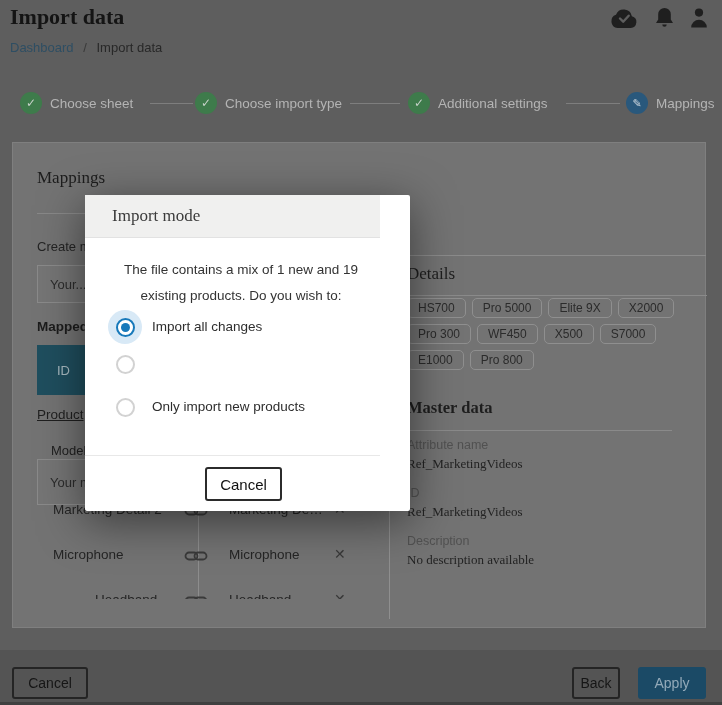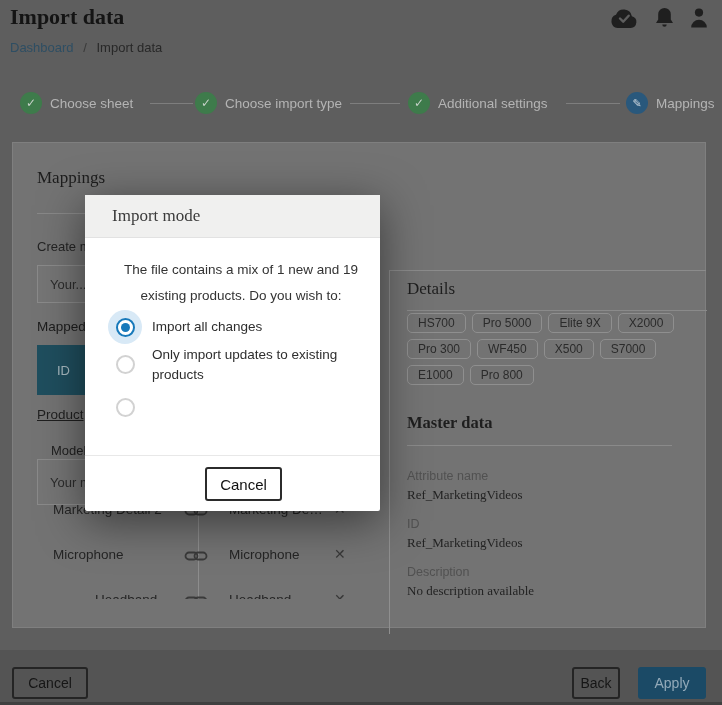--- a/index.html
+++ b/index.html
@@ -33,62 +33,62 @@
   
   .card { position:absolute; left:12px; top:142px; width:694px; height:486px;
     background:#737373; border:1px solid #7f7f7f; }
   .sec-title { position:absolute; left:24px; top:25px; font-size:17px; color:#1d1d1d; }
   .sec-rule { position:absolute; left:24px; top:70px; width:340px; height:1px; background:#888; }
   .create-label { position:absolute; left:24px; top:96px; font-size:13px; color:#242424; white-space:nowrap; }
   .sel-box { position:absolute; left:24px; width:160px; border:1px solid #8a8a8a; background:#757575;
     font-size:13px; color:#2c2c2c; display:flex; align-items:center; padding-left:12px; overflow:hidden; white-space:nowrap; }
   .sel1 { top:122px; height:38px; }
   .sel2 { top:316px; height:46px; }
-  .mapped-label { position:absolute; left:24px; top:176px; font-size:13.5px; font-weight:normal; color:#1c1c1c; white-space:nowrap; }
+  .mapped-label { position:absolute; left:24px; top:176px; font-size:13.5px; font-weight:bold; color:#1c1c1c; white-space:nowrap; }
   .attr-selected { position:absolute; left:24px; top:202px; width:160px; height:50px; background:#1f4e5e;
     color:#a8bac1; font-size:13px; display:flex; align-items:center; padding-left:20px; }
   .attr-item { position:absolute; left:24px; top:264px; font-size:13.5px; color:#1f1f1f; white-space:nowrap;text-decoration:underline; }
   .attr-item2 { position:absolute; left:38px; top:300px; font-size:13px; color:#1f1f1f; white-space:nowrap; }
 
   .map-rows { position:absolute; left:24px; top:346px; width:321px; height:110px; overflow:hidden; }
   .map-divider { position:absolute; left:161px; top:0; width:1px; height:110px; background:#8d8d8d; }
   .map-row { position:absolute; left:0; width:321px; height:28px; display:flex; align-items:center; }
   .mr-left { position:absolute; left:16px; max-width:130px; overflow:hidden; white-space:nowrap; font-size:13.5px; color:#252525; }
   .mr-left-indent { left:58px; }
   .mr-link { position:absolute; left:147px; top:8px; }
   .mr-right { position:absolute; left:192px; max-width:95px; overflow:hidden; text-overflow:ellipsis; white-space:nowrap; font-size:13.5px; color:#252525; }
   .mr-x { position:absolute; left:297px; font-size:14px; color:#383838; }
 
   
-  .details-panel { position:absolute; left:376px; top:127px; width:317px; height:364px;
+  .details-panel { position:absolute; left:376px; top:112px; width:317px; height:364px;
     border-left:1px solid #8f8f8f; border-top:1px solid #8b8b8b; }
   .details-title { position:absolute; left:17px; top:8px; font-size:17px; color:#1e1e1e; }
   .details-rule { position:absolute; left:17px; top:39px; width:300px; height:1px; background:#8a8a8a; }
   .tag-row { position:absolute; left:17px; display:flex; gap:6px; }
   .tag { border:1px solid #8f8f8f; border-radius:5px; padding:2px 10px; font-size:12px; color:#2b2b2b; white-space:nowrap; }
   .master-title { position:absolute; left:17px; top:142px; font-size:16.5px; color:#1e1e1e;font-weight:bold; }
   .master-rule { position:absolute; left:17px; top:174px; width:265px; height:1px; background:#8a8a8a; }
-  .fields { position:absolute; left:17px; top:181px; width:290px;margin-top:16px; }
+  .fields { position:absolute; left:17px; top:181px; width:290px; }
   .field { margin-bottom:12px; }
   .f-label { font-size:12.5px; color:#515151; line-height:17px; }
   .f-value { font-size:13px; color:#232323; line-height:19px;font-family:Liberation Serif, serif; }
 
   
   .footer-bar { position:absolute; left:0; top:650px; width:722px; height:55px; background:#545454; border-bottom:3px solid #404040; }
   .btn-outline-dim { position:absolute; top:17px; height:32px; border:2px solid #242424; border-radius:3px;
     background:transparent; font-size:14px; color:#161616; display:flex; align-items:center; justify-content:center;
     font-family:inherit; cursor:pointer; }
   .btn-cancel-pg { left:12px; width:76px; }
   .btn-back { left:572px; width:48px; }
   .btn-apply { position:absolute; top:17px; left:638px; width:68px; height:32px; background:#1b4a66; border:none;
     border-radius:3px; color:#93aab9; font-size:14px; display:flex; align-items:center; justify-content:center;
     font-family:inherit; cursor:pointer;text-align:center; }
 
   
-  .modal { position:absolute; left:85px; top:195px; width:295px; height:316px; background:#ffffff;
+  .modal { position:absolute; left:85px; top:195px; width:325px; height:316px; background:#ffffff;
     border-radius:2px; box-shadow:0 10px 45px rgba(0,0,0,0.5); z-index:10; }
   .modal-header { position:absolute; left:0; top:0; width:295px; height:43px; background:#f0f0ef;
     border-bottom:1px solid #e2e2e2; display:flex; align-items:center; padding-left:27px;
     font-size:17px; color:#3b3b3b; }
   .modal-msg { position:absolute; left:27px; top:62px; width:258px; font-size:13.5px; color:#333333; line-height:26px;text-align:center; }
   .radio-opt { position:absolute; left:23px; width:250px; display:flex; }
   .opt1 { top:115px; }
   .opt2 { top:152px; }
   .opt3 { top:195px; }
   .radio-halo { width:34px; height:34px; border-radius:50%; background:#d8e9f6; display:flex; align-items:center; justify-content:center; flex:0 0 auto; }
@@ -264,24 +264,24 @@
           <span class="radio-dot"></span>
         </span>
     </span>
     <span class="opt-label">Import all changes</span>
   </div>
 
   <div class="radio-opt opt2">
     <span class="radio-off-wrap">
       <span class="radio-off"></span>
     </span>
-    <span class="opt-label">Only import updates to existing products</span>
   </div>
 
   <div class="radio-opt opt3">
     <span class="radio-off-wrap">
       <span class="radio-off"></span>
     </span>
+    <span class="opt-label">Only import new products</span>
   </div>
 
   <div class="modal-divider"></div>
   <button class="btn-modal-cancel">Cancel</button>
 </div>
 
 </body></html>

